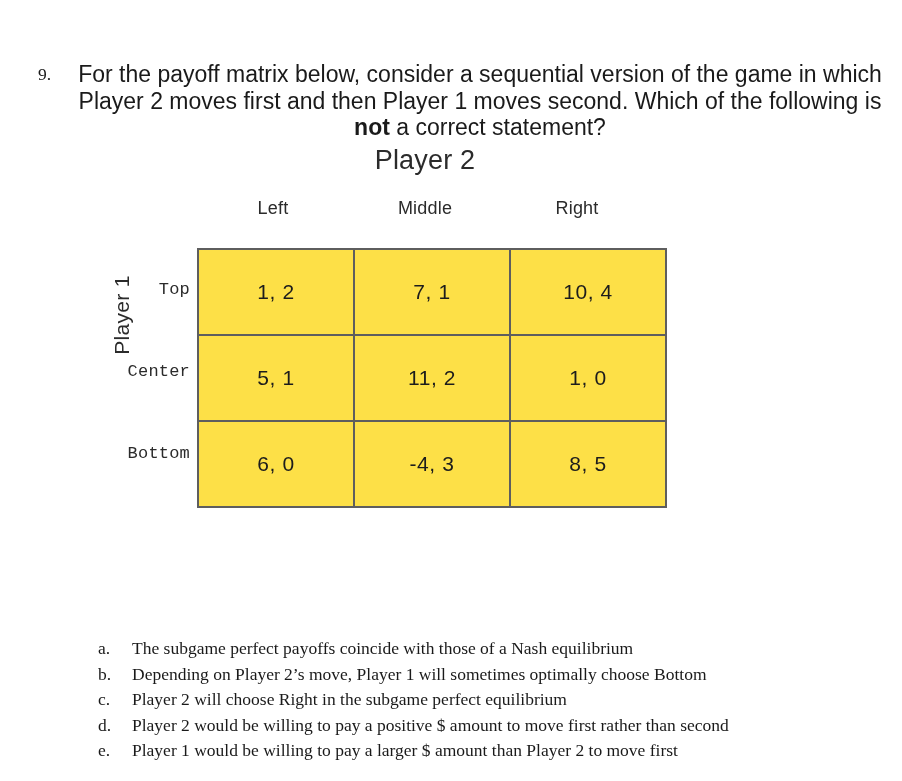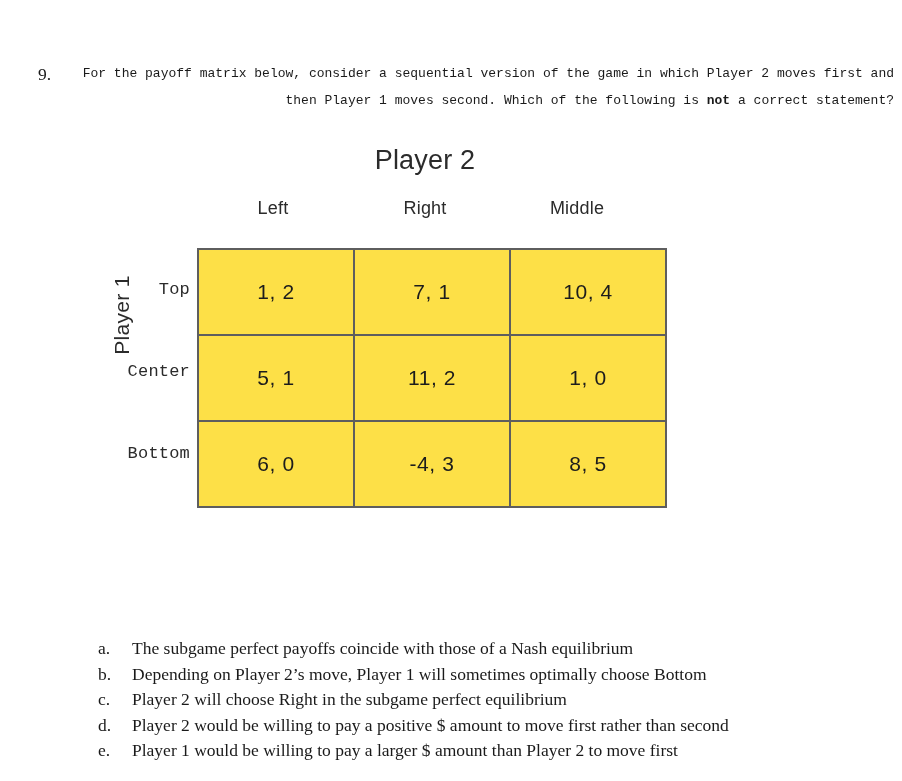--- a/index.html
+++ b/index.html
@@ -29,24 +29,24 @@
   }
   .question-number {
     width: 28px;
     flex: 0 0 28px;
     font-size: 17.5px;
     line-height: 26px;
     font-family: "Liberation Serif", serif;
   }
   .question-text {
     flex: 1 1 auto;
-    font-size: 13px;
+    font-size: 23px;
     line-height: 26.5px;
-    text-align: right;
-    font-family: Liberation Mono, monospace;
+    text-align: center;
+    font-family: Liberation Sans, sans-serif;
   }
   .question-text b {
     font-weight: bold;
   }
 
   
   .matrix-area {
     position: absolute;
     left: 0;
     top: 0;
@@ -177,22 +177,22 @@
     <span>For the payoff matrix below, consider a sequential version of the game in which Player 2 moves first and then Player 1 moves second. Which of the following is </span><b>not</b><span> a correct statement?</span>
   </div>
 </div>
 
 <div class="matrix-area">
 
   <div class="col-group-label">Player 2</div>
 
   <div class="col-headers">
     <div class="col-header">Left</div>
+    <div class="col-header">Middle</div>
     <div class="col-header">Right</div>
-    <div class="col-header">Middle</div>
   </div>
 
   <div class="row-group-label">Player 1</div>
 
   <div class="row-headers">
     <div class="row-header">Top</div>
     <div class="row-header">Center</div>
     <div class="row-header">Bottom</div>
   </div>
 

